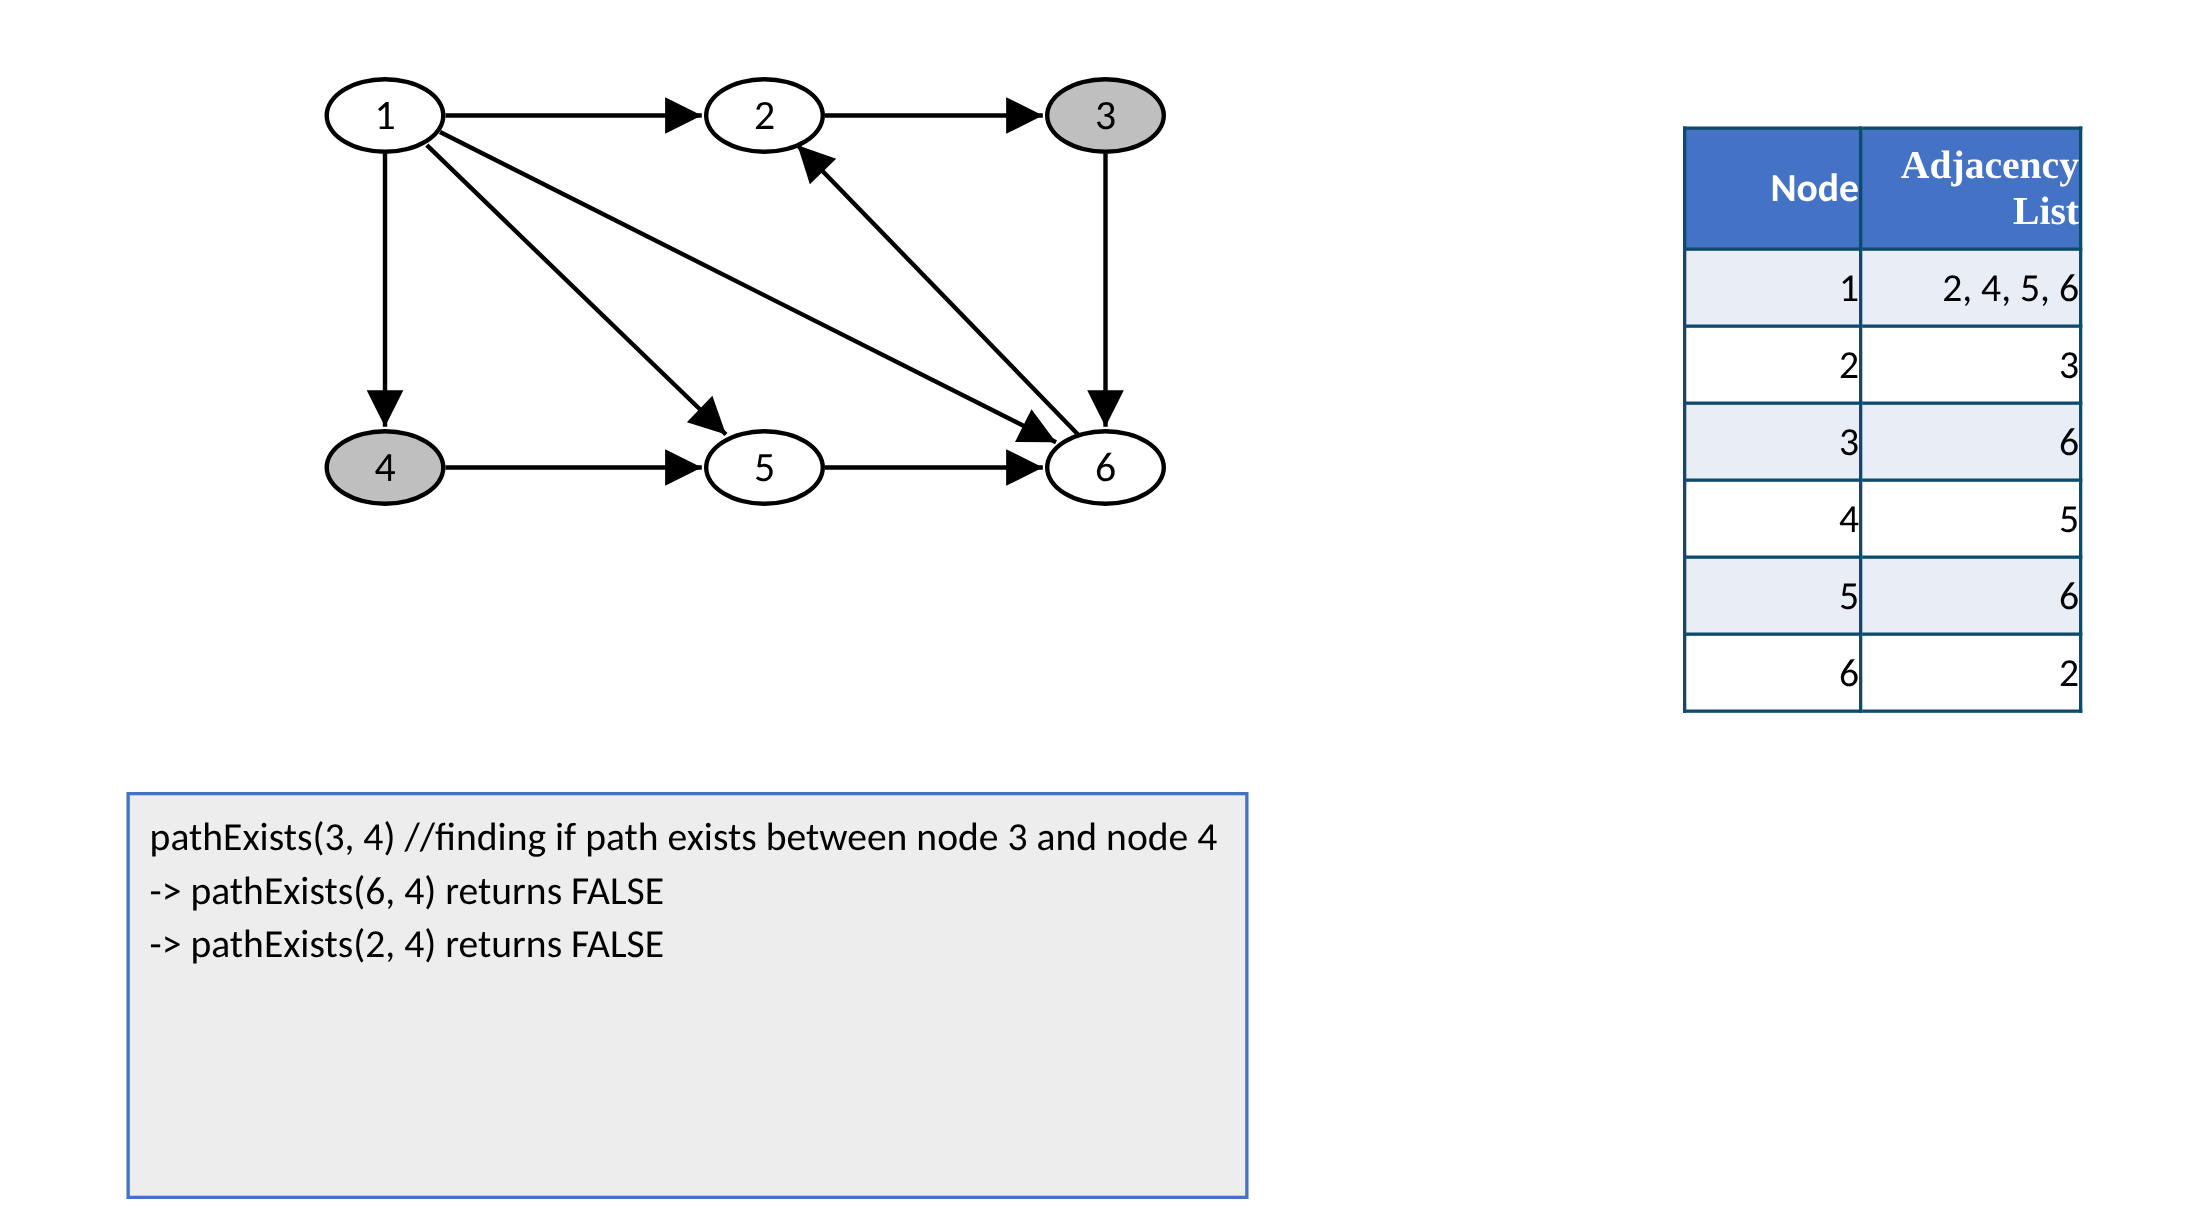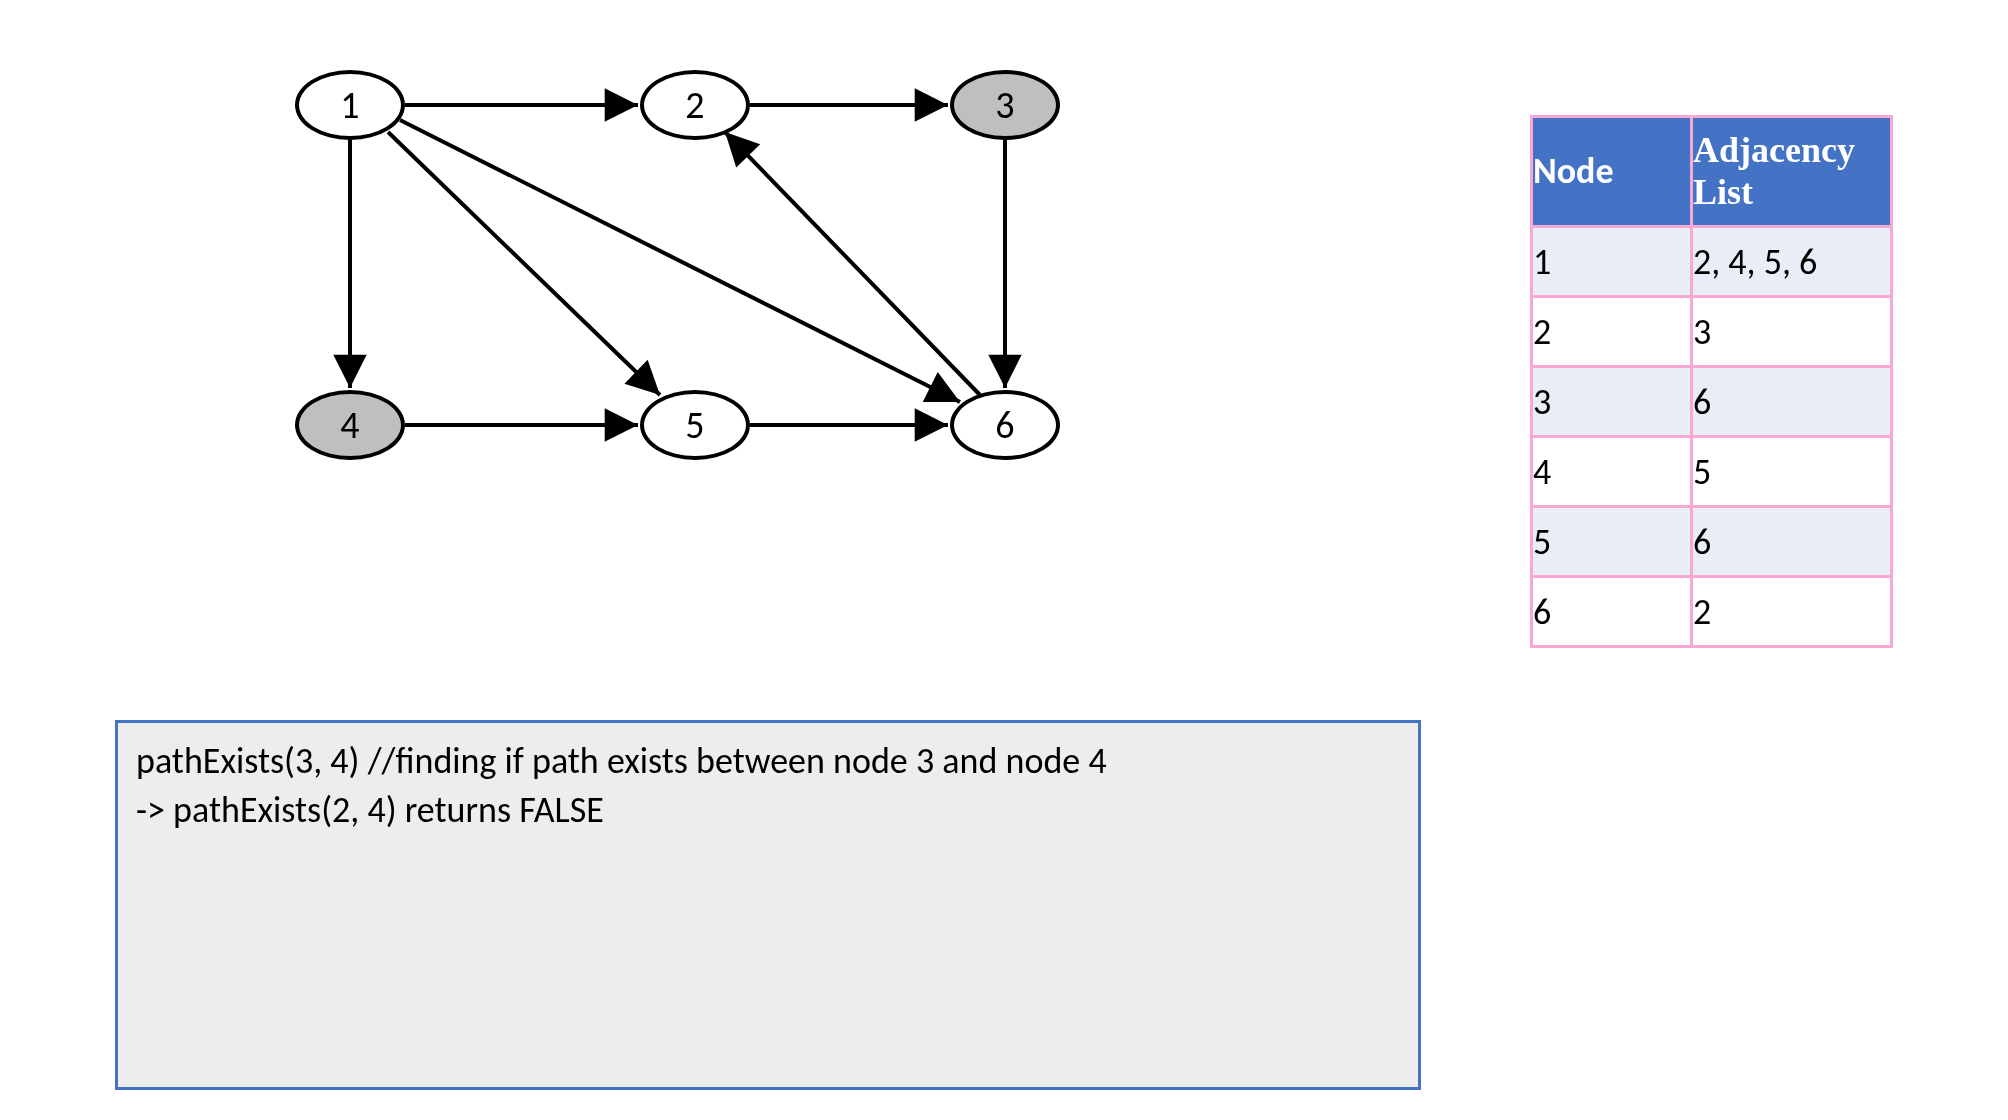--- a/index.html
+++ b/index.html
@@ -37,23 +37,23 @@
   .node.shaded { background: #bfbfbf; }
 
   
   .adj-table {
     position: absolute;
     left: 1530px;
     top: 115px;
     border-collapse: collapse;
   }
   .adj-table th, .adj-table td {
-    border: 3px solid #f9a8d4;
+    border: 3px solid #0c4a6e;
     font-size: 36px;
-    text-align: left;
+    text-align: right;
     padding: 10px 0;
   }
   .adj-table th {
     background: #4472c4;
     color: #fff;
     font-weight: 700;
     width: 160px;
     height: 110px;
     line-height: 1.15;
   }
@@ -61,21 +61,21 @@
   .adj-table td { height: 70px; }
   .adj-table td.node-col { width: 160px; }
   .adj-table td.adj-col { width: 200px; margin-top: 46px; }
   .adj-table tr.alt td { background: #e9edf5; }
 
   
   .trace-box {
     position: absolute;
     left: 115px;
     top: 720px;
-    width: 1306px;
+    width: 1020px;
     height: 370px;
     border: 3px solid #4472c4;
     background: #ededed;
     padding: 14px 18px;
     font-size: 36px;
     line-height: 1.35;
   }
 </style>
 </head>
 <body>
@@ -160,15 +160,16 @@
     </tr>
     <tr>
       <td class="node-col">6</td>
       <td class="adj-col">2</td>
     </tr>
   </tbody>
 </table>
 
 <div class="trace-box">
   <div>pathExists(3, 4) //finding if path exists between node 3 and node 4</div>
+  <div>-&gt; pathExists(6, 4) returns FALSE</div>
   <div>-&gt; pathExists(2, 4) returns FALSE</div>
   <div style="height:1.35em;"></div>
 </div>
 
 </body></html>

